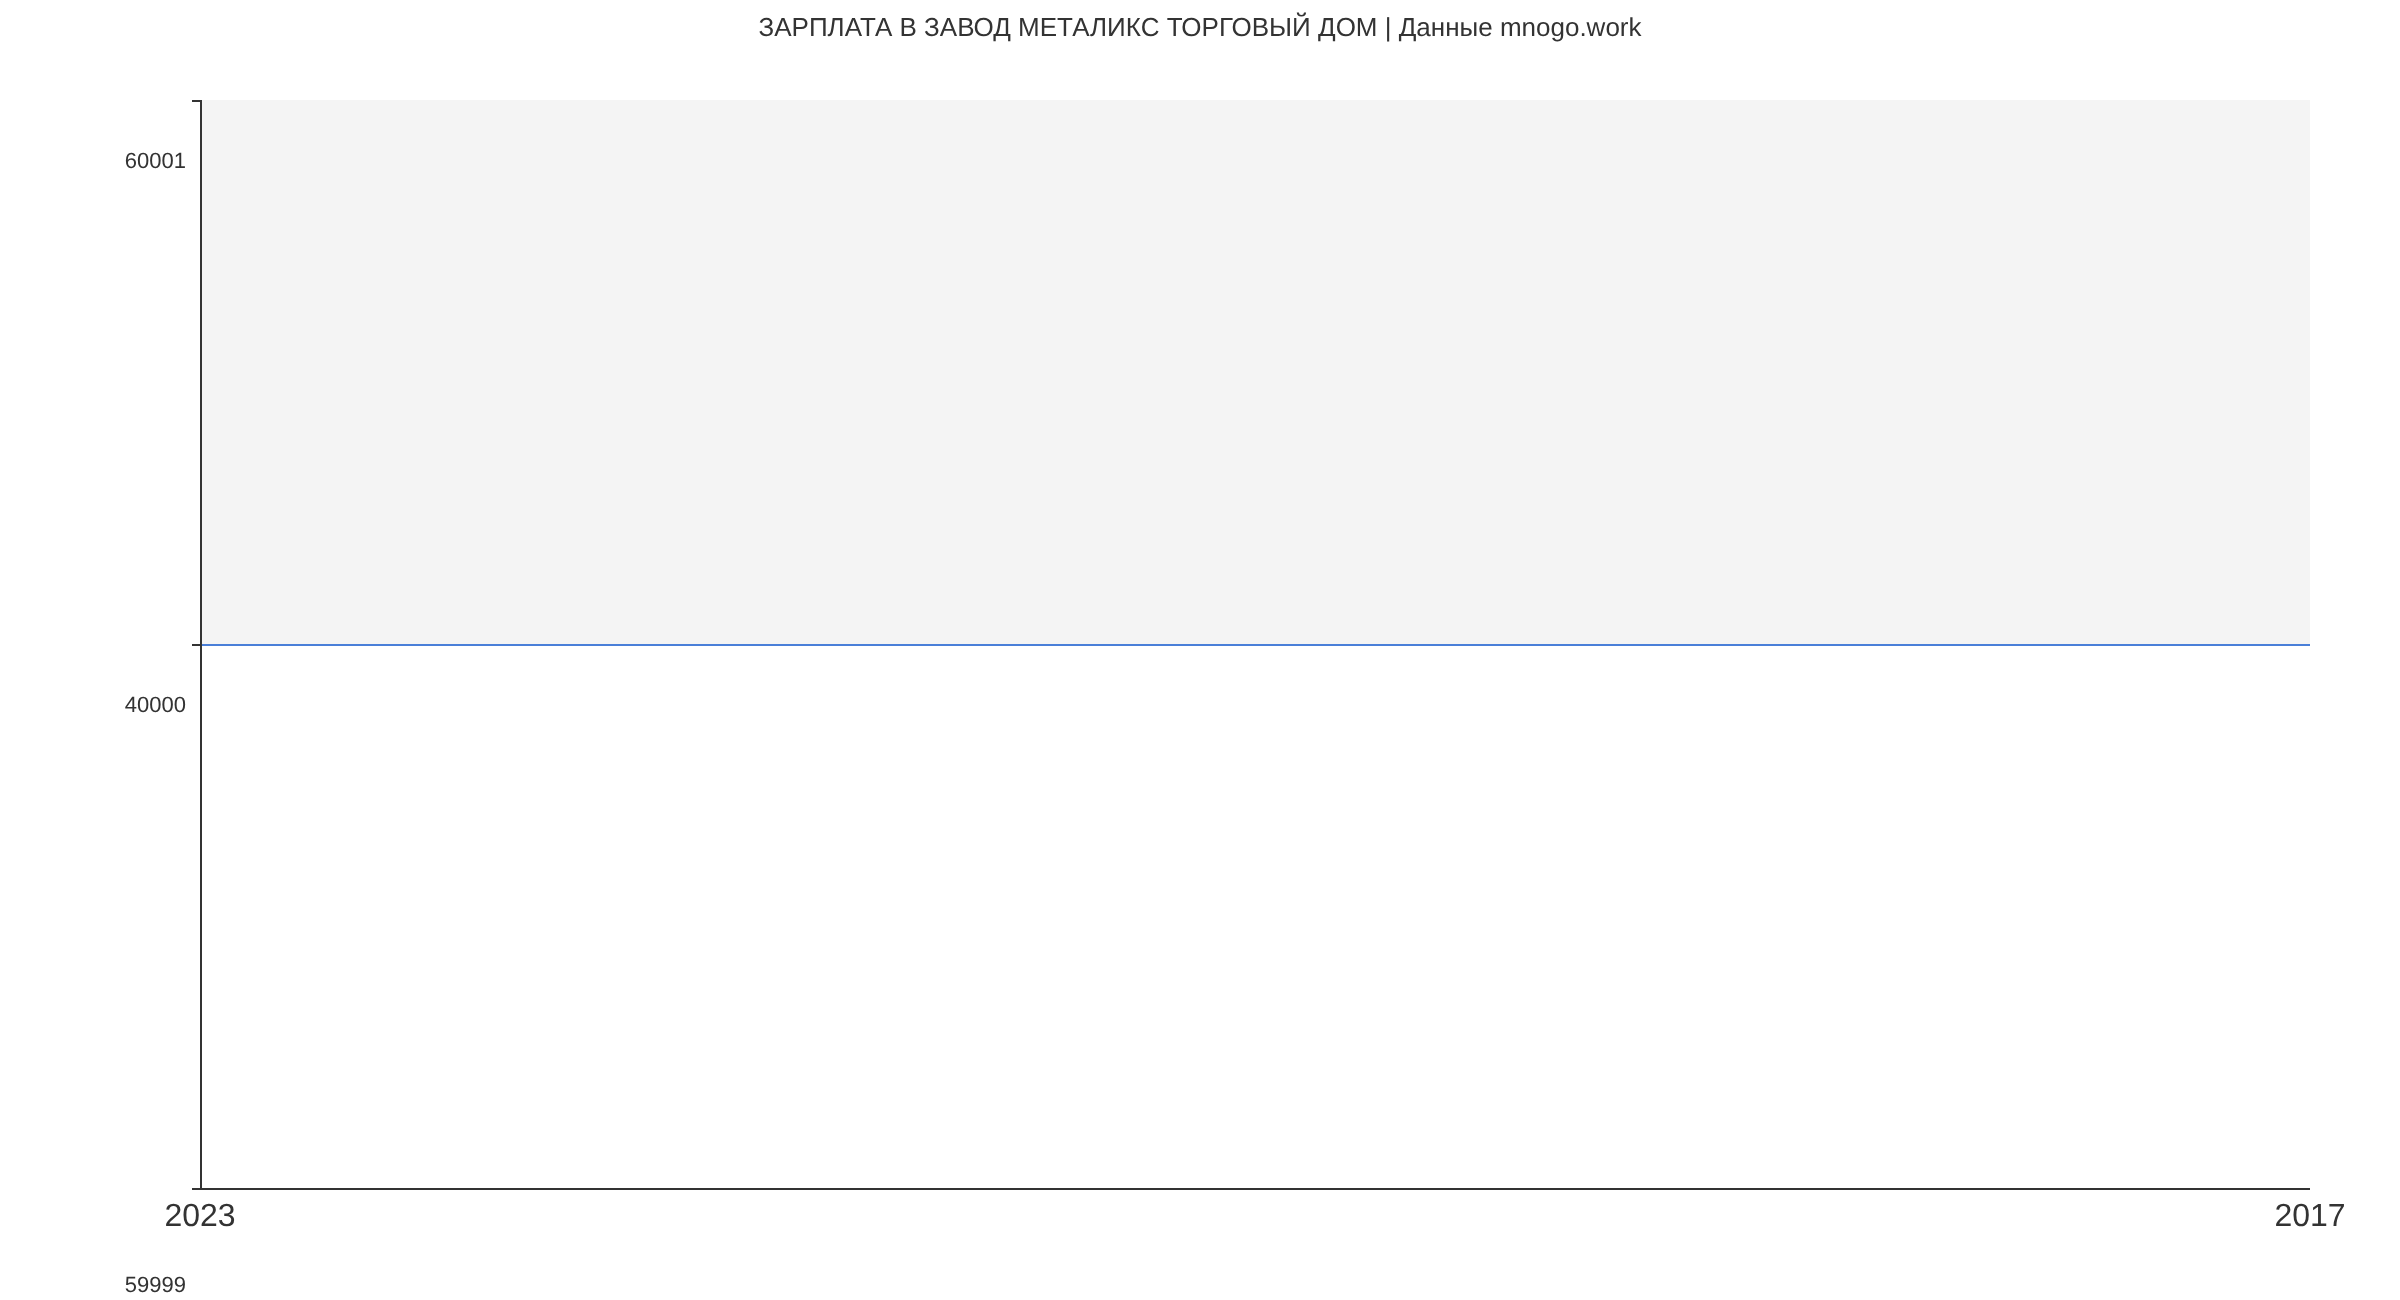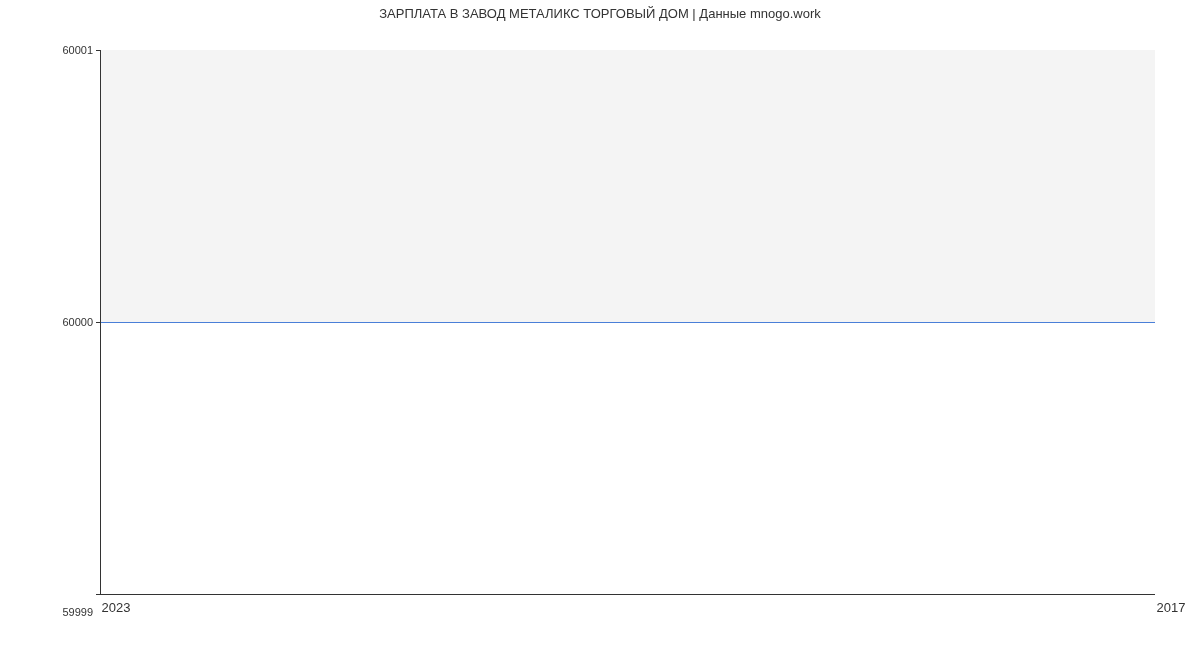--- a/index.html
+++ b/index.html
@@ -51,45 +51,45 @@
     border-top: 1.5px solid #4a7fd8;
   }
   .ytick {
     position: absolute;
     right: 1107px; 
     width: 60px;
     text-align: right;
     font-size: 11px;
     color: #333;
     transform: translateY(-50%);
+    margin-top: 31px;
   }
   .ytickmark {
     position: absolute;
     left: -5px;
     width: 5px;
     height: 1px;
     background: #333;
   }
   .xtick {
     position: absolute;
     top: 600px;
-    font-size: 13px;
+    font-size: 16px;
     color: #333;
     transform: translateX(-50%);
-    margin-left: 16px;
   }
 </style>
 </head>
 <body>
 <div class="wrap">
 
   <div class="title">ЗАРПЛАТА В  ЗАВОД МЕТАЛИКС ТОРГОВЫЙ ДОМ | Данные mnogo.work</div>
 
   <div class="ytick" style="top:50px">60001</div>
-  <div class="ytick" style="top:322px">60000</div>
+  <div class="ytick" style="top:322px">40000</div>
   <div class="ytick" style="top:612px">59999</div>
 
   <div class="xtick" style="left:100px">2023</div>
   <div class="xtick" style="left:1155px">2017</div>
 
   <div class="plot">
     <div class="ytickmark" style="top:0px"></div>
     <div class="ytickmark" style="top:272px"></div>
     <div class="ytickmark" style="top:544px"></div>
 

